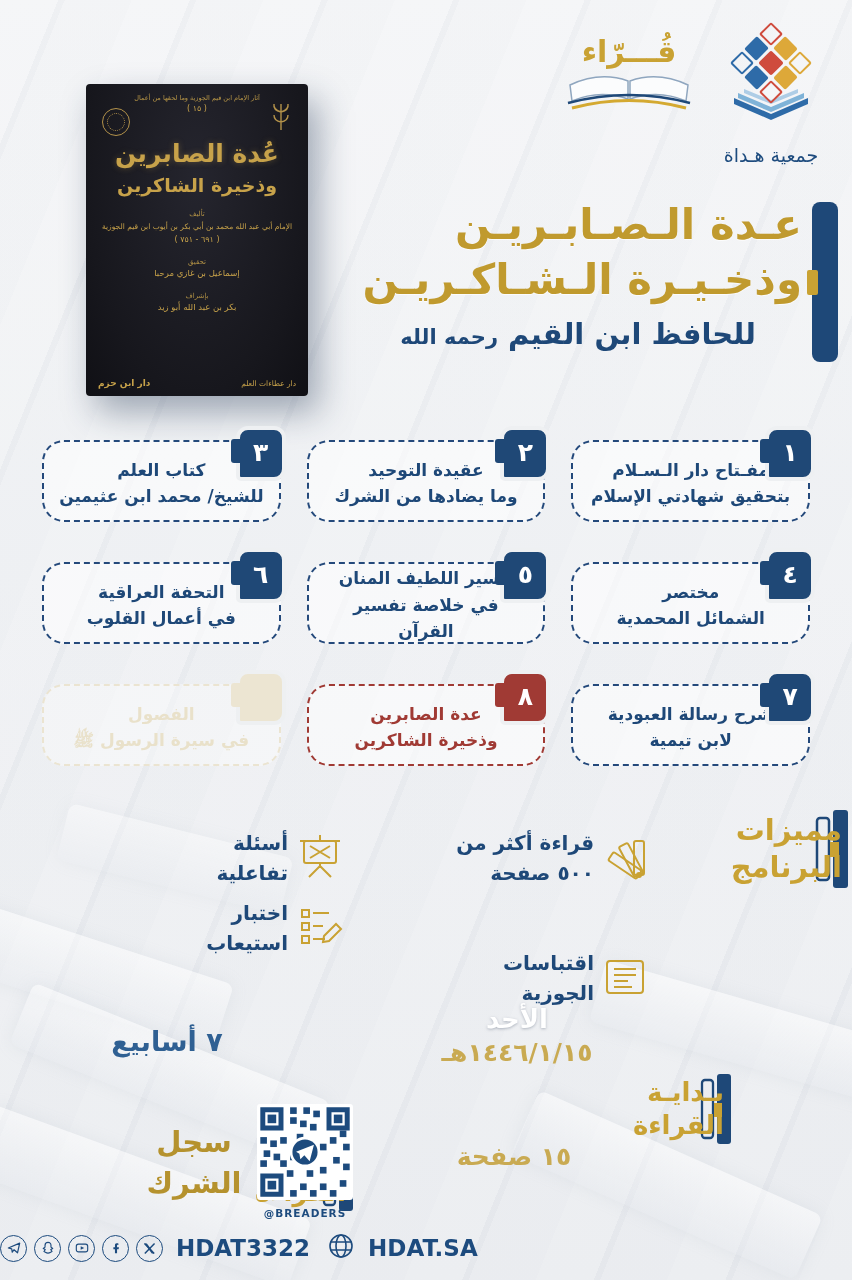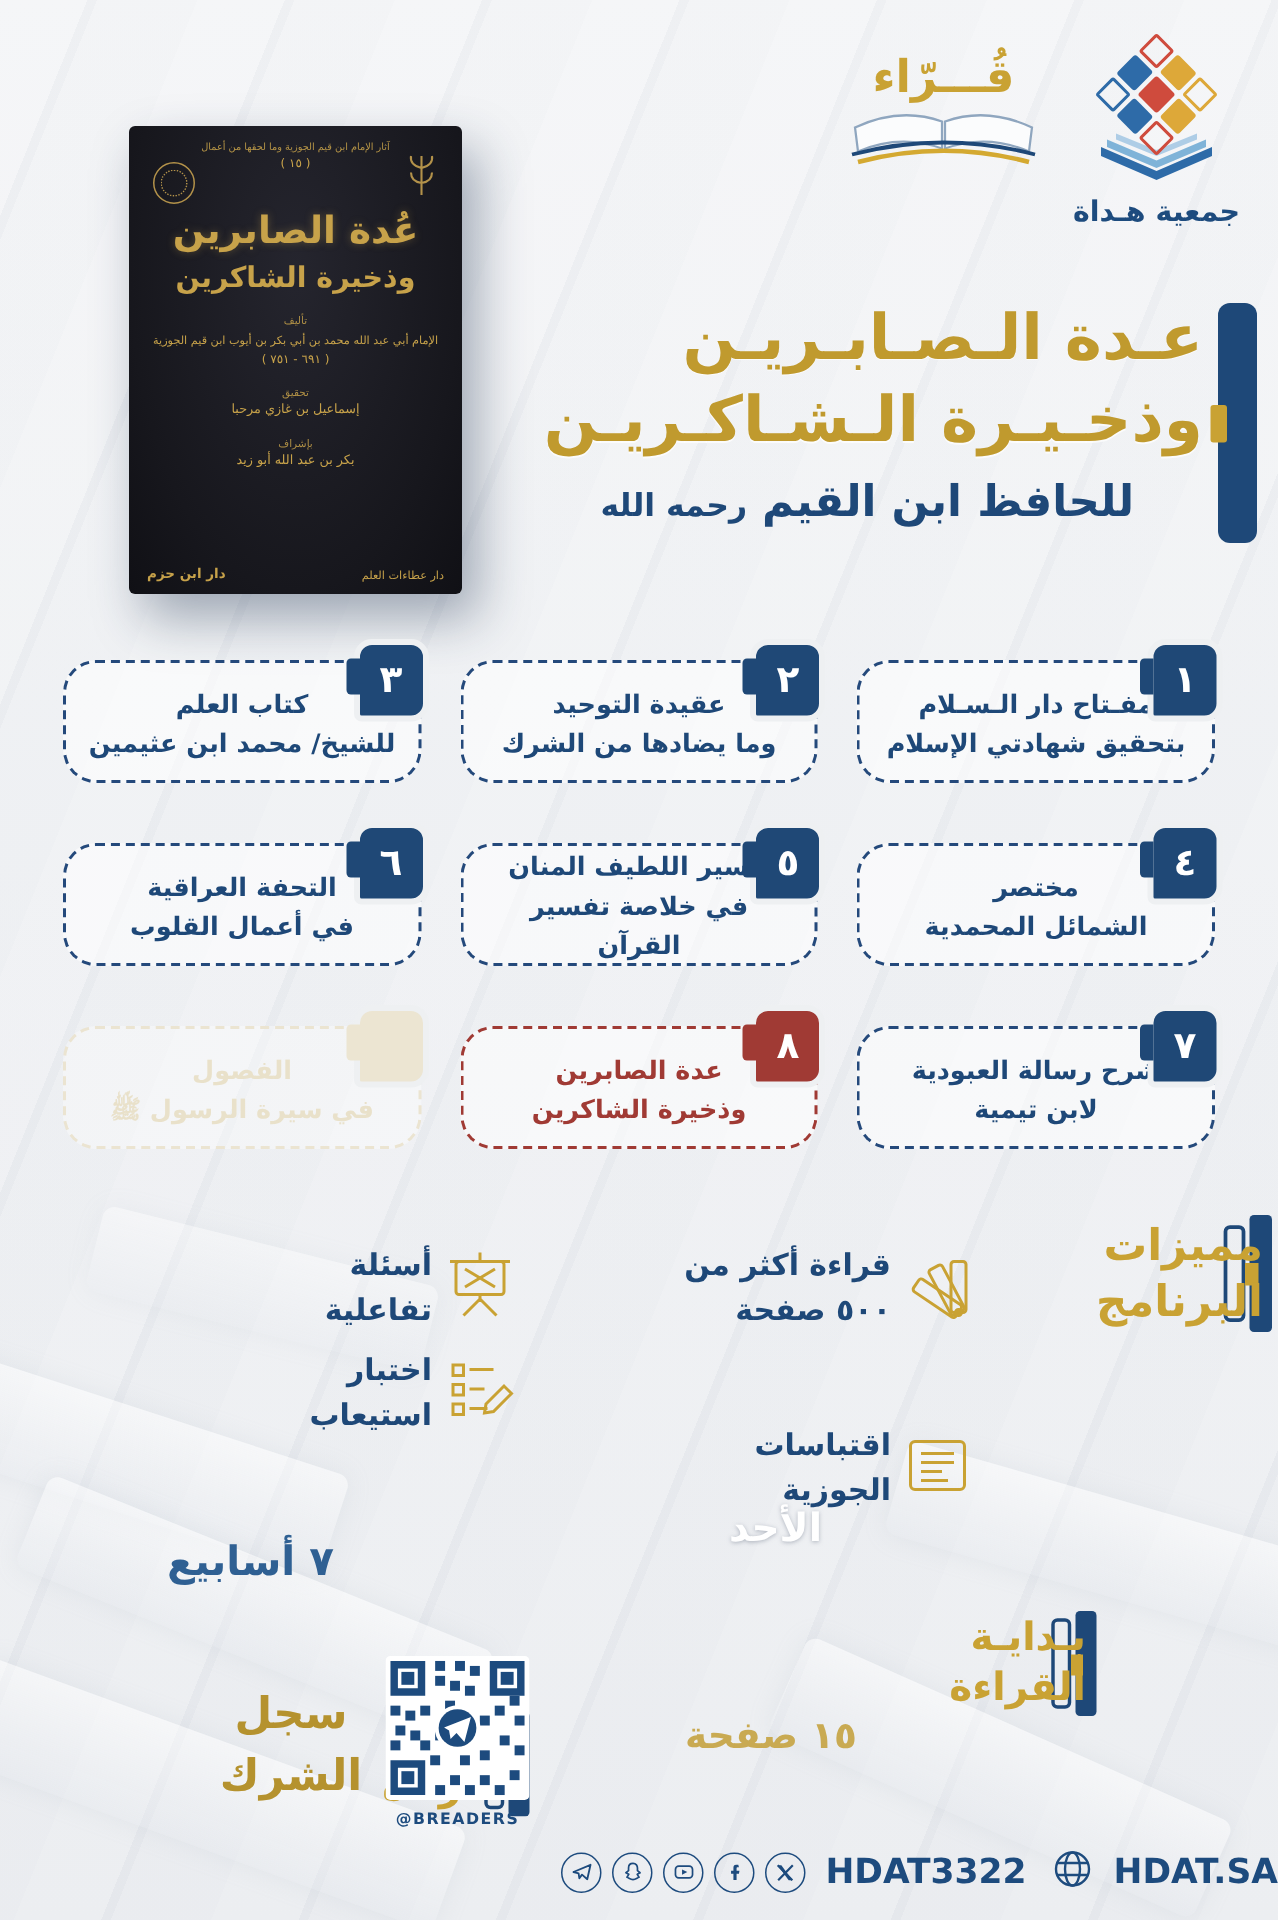--- a/index.html
+++ b/index.html
@@ -12,21 +12,21 @@
         background:linear-gradient(180deg,rgba(255,255,255,.95),rgba(226,230,236,.55));
         box-shadow:0 0 16px rgba(170,180,192,.35);}
   .abs{position:absolute;z-index:2;}
 
   
   .hadat{top:28px;right:6px;width:150px;text-align:center;}
   .diamond{width:58px;height:58px;margin:6px auto 0;display:grid;grid-template-columns:repeat(3,1fr);grid-template-rows:repeat(3,1fr);gap:3px;transform:rotate(45deg);}
   .diamond span{border-radius:2px;}
   .c-gold{background:#dda839;} .c-red{background:#cf4b3d;} .c-blue{background:#2e6ba8;}
   .c-gold-o{border:2px solid #dda839;} .c-red-o{border:2px solid #cf4b3d;} .c-blue-o{border:2px solid #2e6ba8;}
-  .hadat .org-name{margin-top:4px;font-size:19px;font-weight:bold;color:#1d4b7e;}
+  .hadat .org-name{margin-top:18px;font-size:19px;font-weight:normal;color:#1d4b7e;}
   .qurra{top:34px;right:152px;width:142px;text-align:center;}
   .qurra .q-name{font-size:30px;font-weight:bold;color:#c9a233;letter-spacing:1px;}
 
   
   .cover{top:84px;left:86px;width:222px;height:312px;border-radius:4px;color:#c7a24a;text-align:right;
          background:radial-gradient(ellipse at 50% 30%,#25252e 0%,#17171d 70%,#101015 100%);
          box-shadow:10px 16px 34px rgba(30,50,80,.40);display:flex;flex-direction:column;align-items:center;padding:10px 12px 8px;box-sizing:border-box;}
   .cv-series{font-size:6.5px;opacity:.9;}
   .cv-no{font-size:8px;margin-top:2px;}
   .cv-seal{position:absolute;top:24px;left:16px;width:26px;height:26px;border:1.5px solid #b3924a;border-radius:50%;}
@@ -86,21 +86,21 @@
   .day{font-size:26px;font-weight:bold;color:#ffffff;text-shadow:0 1px 3px rgba(120,130,145,.55);}
   .date{font-size:25px;font-weight:bold;color:#c9aa52;margin-top:4px;}
   .duration-label{top:1002px;right:506px;font-size:26px;}
   .duration-value{top:1026px;right:620px;width:130px;text-align:center;font-size:27px;font-weight:bold;color:#2f6093;}
   .daily-value{top:1142px;right:278px;width:120px;text-align:center;font-size:25px;font-weight:bold;color:#c9aa52;}
   .register{top:1122px;right:608px;width:100px;text-align:center;font-size:29px;font-weight:bold;color:#b5922e;line-height:1.4;}
   .qr-wrap{top:1104px;right:498px;width:98px;text-align:center;}
   .qr-caption{margin-top:3px;font-size:10.5px;font-weight:bold;color:#1d4b7e;letter-spacing:1px;direction:ltr;}
 
   
-  .footer{top:1232px;left:0;right:0;display:flex;direction:ltr;justify-content:flex-end;align-items:center;gap:7px;padding-left:32px;}
+  .footer{top:1232px;left:0;right:0;display:flex;direction:ltr;justify-content:flex-start;align-items:center;gap:7px;}
   .sicon{width:27px;height:27px;border:1.8px solid #1d4b7e;border-radius:50%;display:flex;align-items:center;justify-content:center;box-sizing:border-box;}
   .footer .handle{font-size:23px;font-weight:bold;color:#1d4b7e;margin:0 10px 0 6px;}
   .footer .site{font-size:23px;font-weight:bold;color:#1d4b7e;margin-left:6px;}
 </style>
 </head>
 <body>
 
 <div class="page">
 
   <div class="streaks"></div>
@@ -298,20 +298,21 @@
     <svg class="deco" width="34" height="70" viewBox="0 0 34 70">
       <rect x="2" y="6" width="11" height="58" rx="3" fill="none" stroke="#1e4878" stroke-width="2.3"></rect>
       <rect x="17" y="0" width="14" height="70" rx="3" fill="#1e4878"></rect>
       <rect x="14" y="29" width="8" height="14" fill="#c9a233"></rect>
     </svg>
     <div class="txt">بـدايـة</div>
     <div class="txt">القراءة</div>
   </div>
   <div class="abs start-value">
     <div class="day">الأحد</div>
+    <div class="date">١٤٤٦/١/١٥هـ</div>
   </div>
 
   <div class="abs gold-label duration-label">
     <svg class="deco" width="34" height="70" viewBox="0 0 34 70">
       <rect x="2" y="6" width="11" height="58" rx="3" fill="none" stroke="#1e4878" stroke-width="2.3"></rect>
       <rect x="17" y="0" width="14" height="70" rx="3" fill="#1e4878"></rect>
       <rect x="14" y="29" width="8" height="14" fill="#c9a233"></rect>
     </svg>
     <div class="txt">مــدة</div>
     <div class="txt">القراءة</div>

